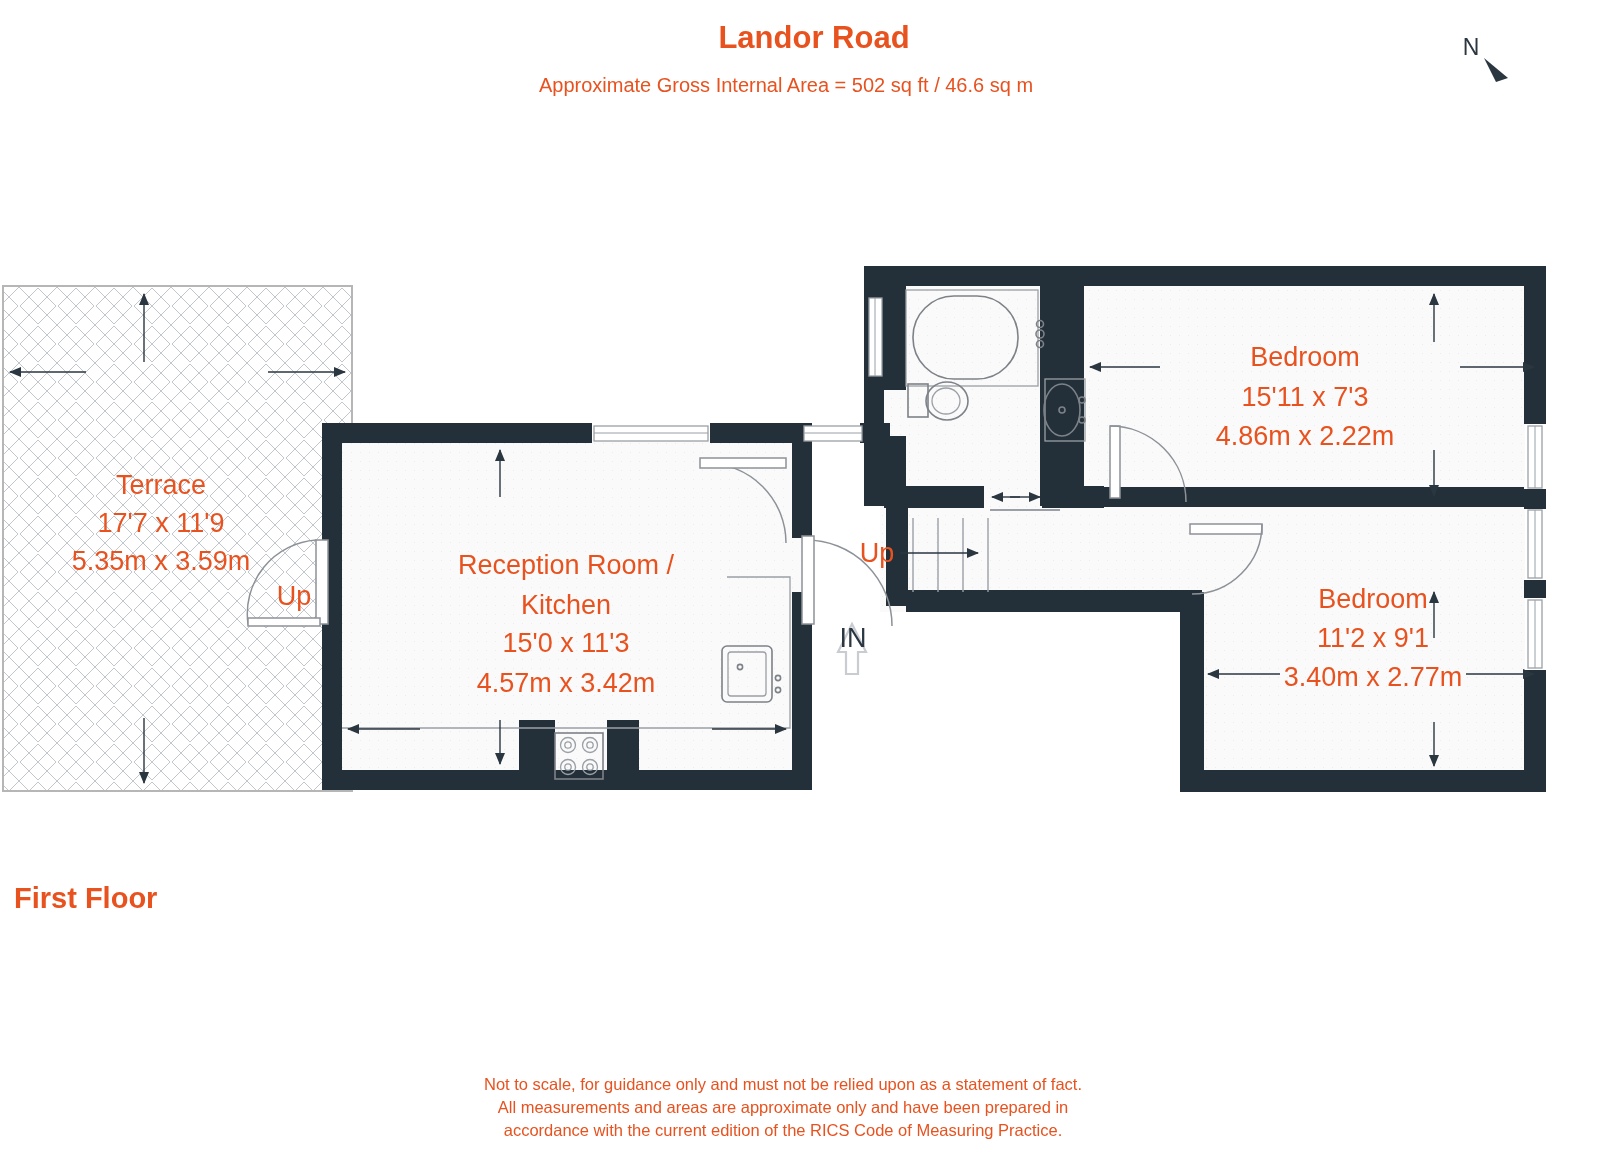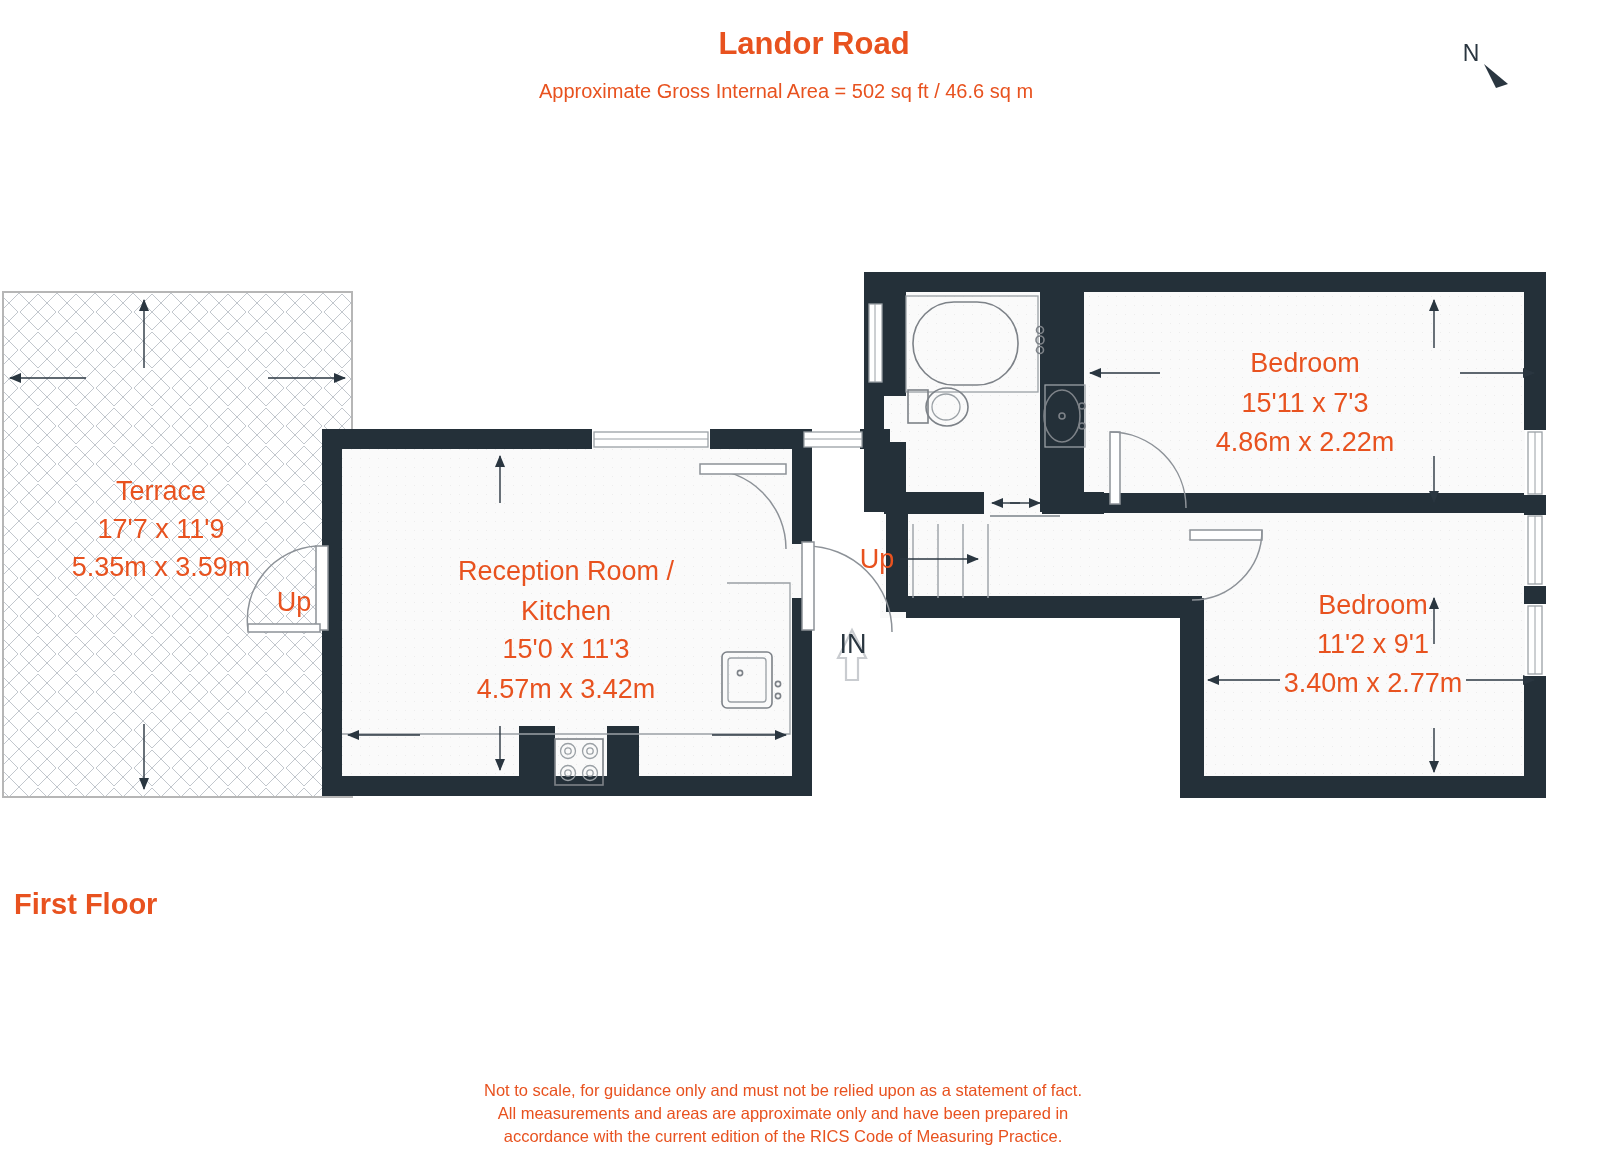--- a/index.html
+++ b/index.html
@@ -9,21 +9,21 @@
   }
   body {
     width: 1600px;
     height: 1159px;
     position: relative;
     font-family: "Liberation Sans", sans-serif;
     overflow: hidden;
   }
   #plan-root {
     position: absolute;
-    left: 0; top: 8px;
+    left: 0; top: 2px;
     width: 1600px;
     height: 873px;
   }
   svg.plan { display: block; }
   text { font-family: "Liberation Sans", sans-serif; }
   .t-title {
     font-size: 31px;
     font-weight: bold;
     fill: #e8521f;
     text-anchor: middle;

